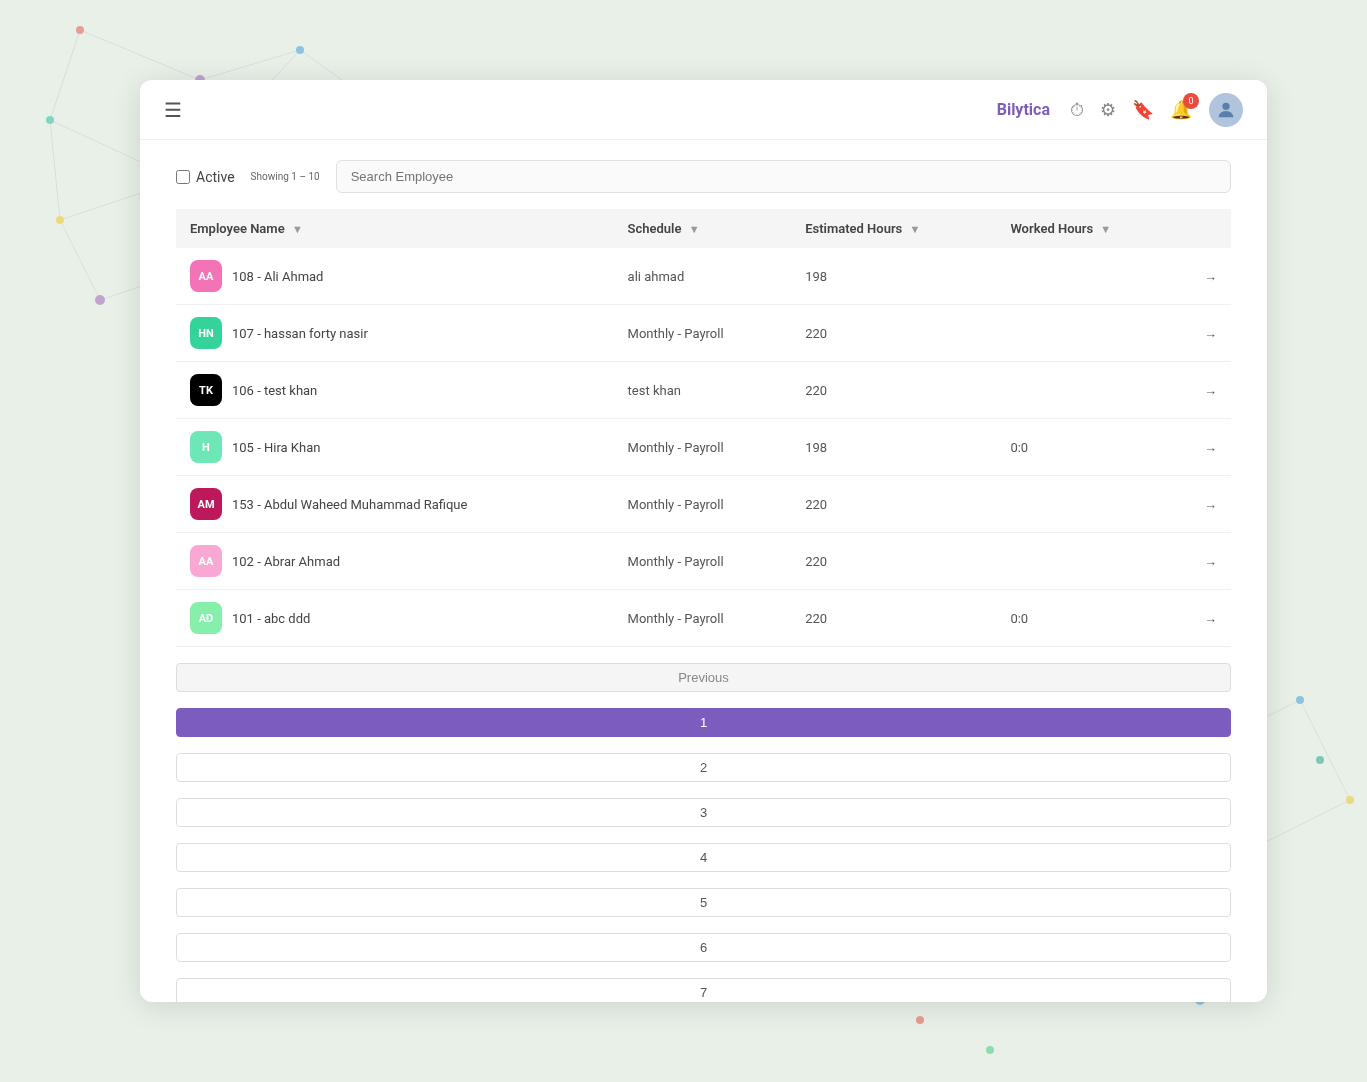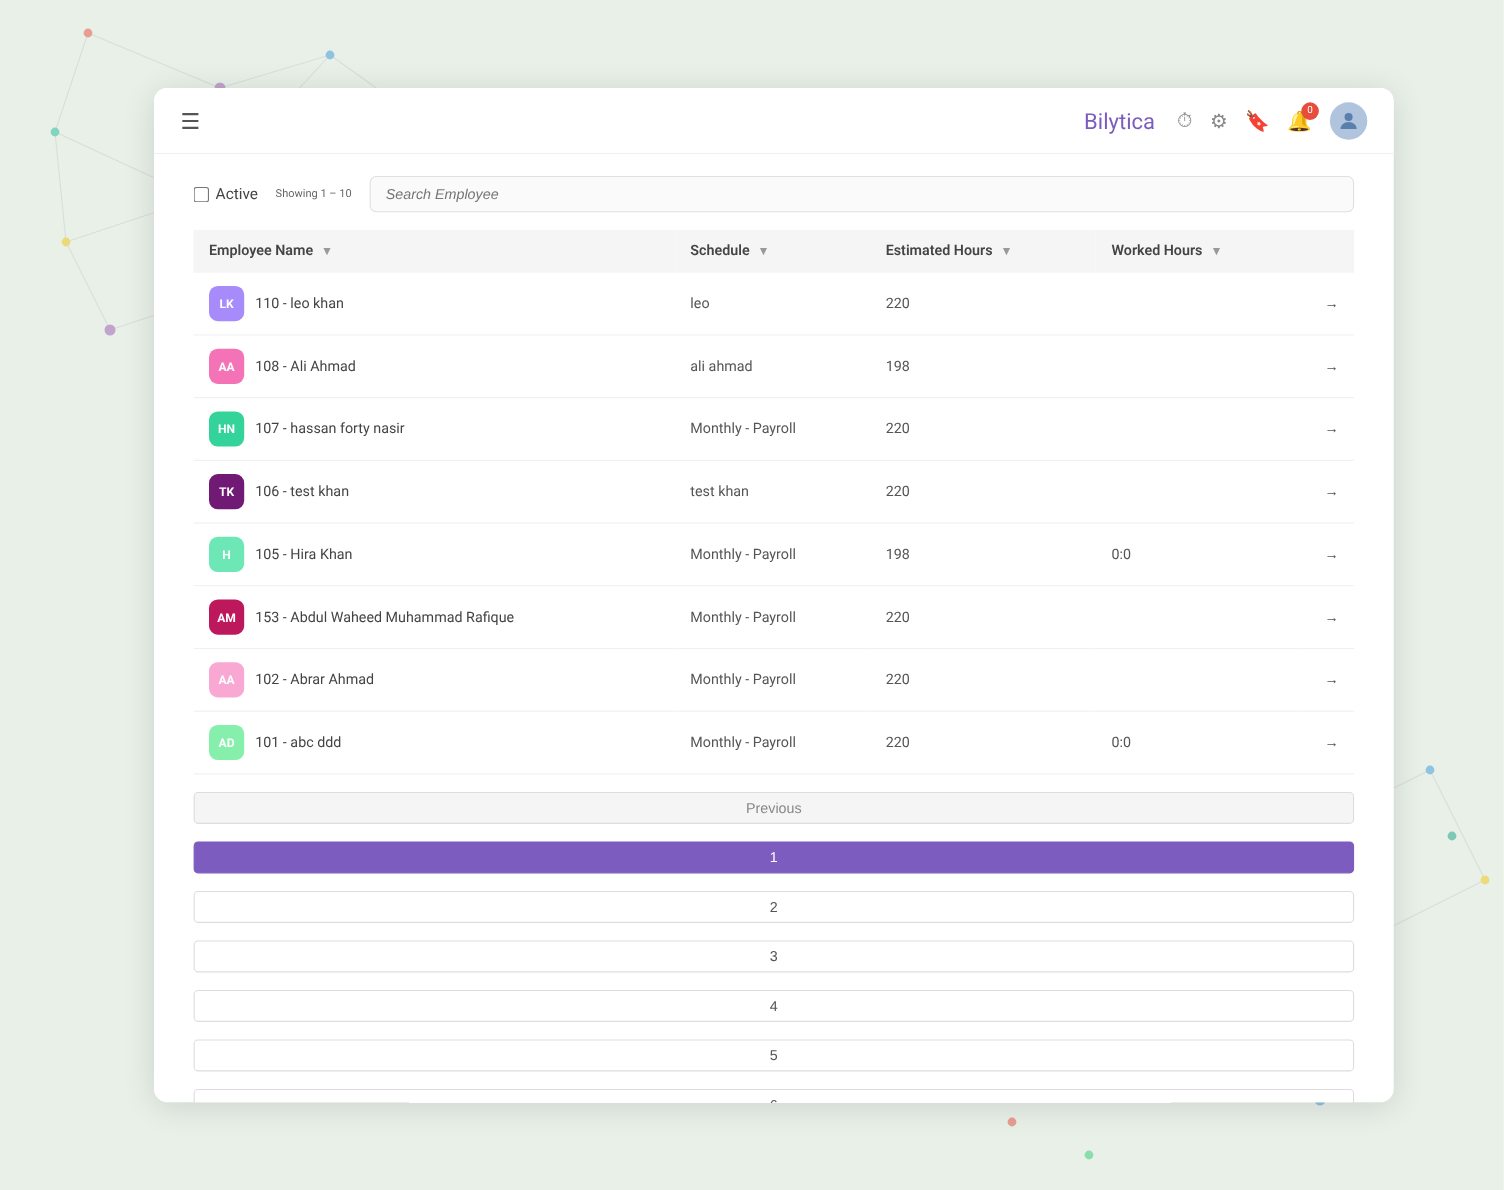--- a/index.html
+++ b/index.html
@@ -47,22 +47,22 @@
       flex-shrink: 0;
     }
     .nav-hamburger {
       cursor: pointer;
       font-size: 20px;
       color: #555;
       margin-right: auto;
     }
     .nav-brand {
       color: #7c5cbf;
-      font-weight: 400;
-      font-size: 20px;
+      font-weight: 700;
+      font-size: 16px;
       margin-right: 20px;
     }
     .nav-icons {
       display: flex;
       align-items: center;
       gap: 16px;
     }
     .nav-icon-btn {
       cursor: pointer;
       color: #888;
@@ -131,21 +131,20 @@
     }
     .search-input {
       flex: 1;
       padding: 8px 14px;
       border: 1px solid #e0e0e0;
       border-radius: 6px;
       font-size: 13px;
       color: #666;
       outline: none;
       background: #fafafa;
-      font-style: italic;
     }
 
     
     .employee-table {
       width: 100%;
       border-collapse: collapse;
     }
     .employee-table thead tr {
       background: #f5f5f5;
     }
@@ -343,32 +342,20 @@
             <span class="sort-icon">▼</span>
           </th>
           <th>
             <span>Worked Hours</span>
             <span class="sort-icon">▼</span>
           </th>
           <th style="width:50px;"></th>
         </tr>
       </thead>
       <tbody id="table-body">
-      <tr>
-    <td>
-      <div class="employee-cell">
-        <div class="emp-avatar" style="background:#a78bfa">LK</div>
-        <span class="emp-name">110 - leo khan</span>
-      </div>
-    </td>
-    <td>leo</td>
-    <td>220</td>
-    <td></td>
-    <td class="row-arrow">→</td>
-  </tr>
           <tr>
     <td>
       <div class="employee-cell">
         <div class="emp-avatar" style="background:#f472b6">AA</div>
         <span class="emp-name">108 - Ali Ahmad</span>
       </div>
     </td>
     <td>ali ahmad</td>
     <td>198</td>
     <td></td>
@@ -382,21 +369,21 @@
       </div>
     </td>
     <td>Monthly - Payroll</td>
     <td>220</td>
     <td></td>
     <td class="row-arrow">→</td>
   </tr>
           <tr>
     <td>
       <div class="employee-cell">
-        <div class="emp-avatar" style="background:#701a75">TK</div>
+        <div class="emp-avatar" style="background:#000000">TK</div>
         <span class="emp-name">106 - test khan</span>
       </div>
     </td>
     <td>test khan</td>
     <td>220</td>
     <td></td>
     <td class="row-arrow">→</td>
   </tr>
           <tr>
     <td>

